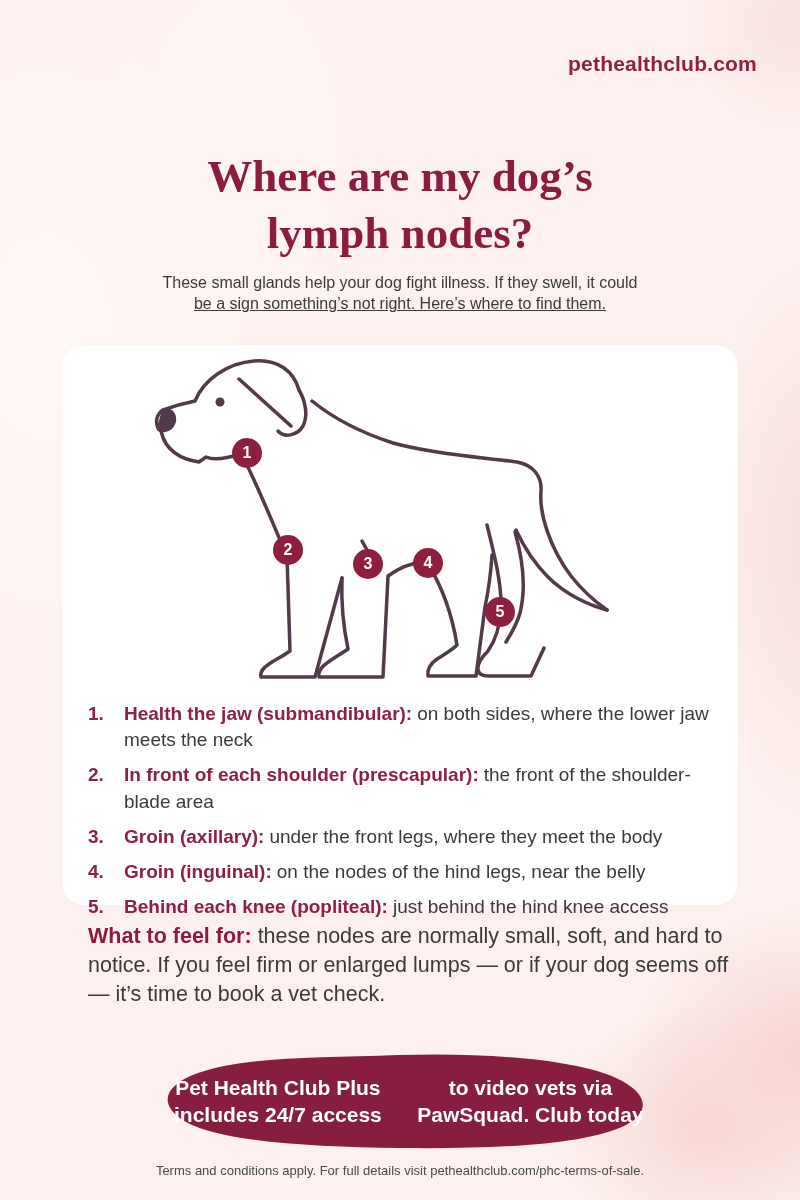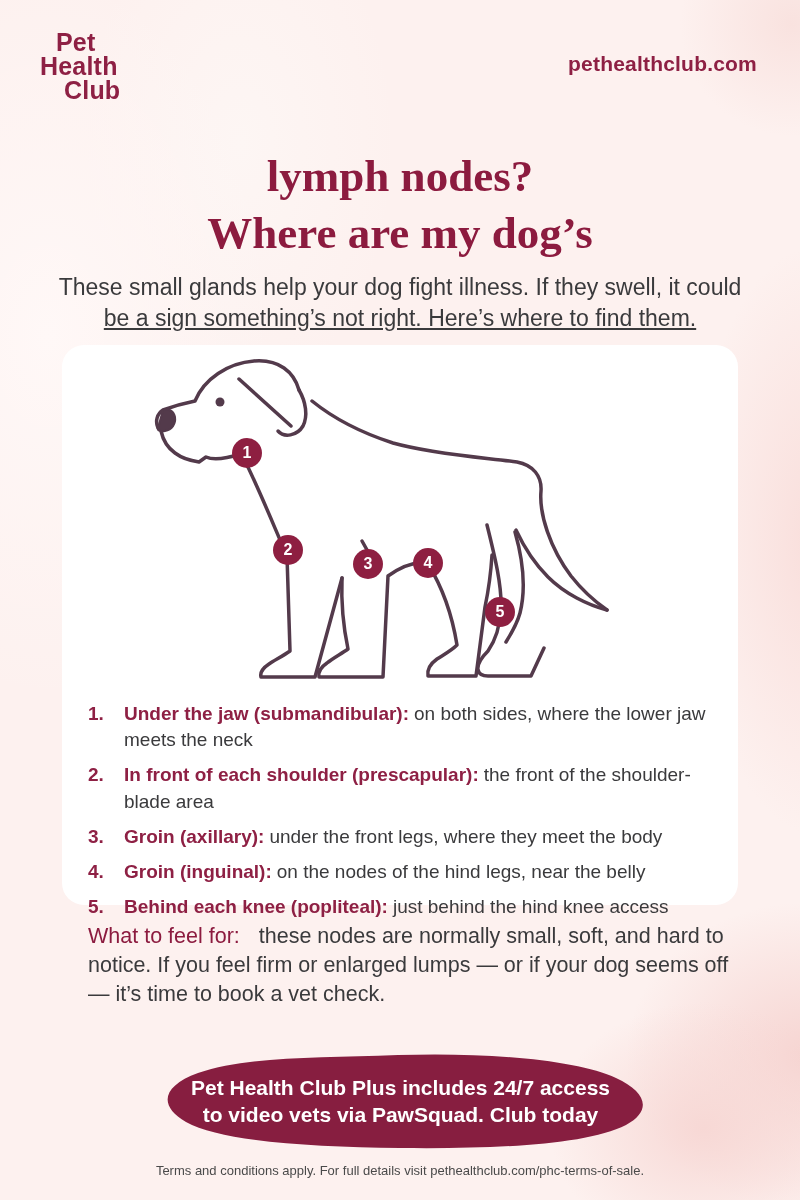--- a/index.html
+++ b/index.html
@@ -37,21 +37,21 @@
     position:absolute;top:148px;left:0;width:100%;
     text-align:center;
     font-family:"Liberation Serif","DejaVu Serif",serif;
     font-weight:700;
     font-size:45px;line-height:1.26;
     color:#8C1B3F;
   }
   .intro{
     position:absolute;top:272px;left:0;width:100%;
     text-align:center;
-    font-size:23px;line-height:1.33;color:#3A3A3C;
+    font-size:16px;line-height:1.33;color:#3A3A3C;
   }
   
   .card{
     position:absolute;left:62px;top:345px;width:676px;height:560px;
     background:#FFFFFF;border-radius:22px;
   }
   .illustration{position:relative;width:676px;height:350px;}
   .illustration svg{position:absolute;left:0;top:0;}
   .marker{
     position:absolute;width:30px;height:30px;border-radius:50%;
@@ -63,50 +63,45 @@
   .node-list{padding:6px 26px 0 26px;}
   .node-item{display:flex;margin-bottom:9px;font-size:19px;line-height:1.38;}
   .node-num{flex:0 0 36px;font-weight:700;color:#8E2044;}
   .node-body{flex:1;color:#3A3A3C;}
   .node-lead{font-weight:700;color:#8E2044;margin-right:5px;}
   
   .note{
     position:absolute;left:88px;top:922px;width:648px;
     font-size:21.5px;line-height:1.36;color:#3A3A3C;
   }
-  .note-lead{font-weight:400;color:#8C1B3F;margin-right:19px;}
+  .note-lead{font-weight:700;color:#8C1B3F;margin-right:6px;}
   
   .banner{position:absolute;left:148px;top:1052px;width:505px;height:98px;}
   .banner svg{position:absolute;left:0;top:0;}
   .banner-text{
     position:absolute;left:0;top:0;width:100%;height:100%;
-    display:flex;flex-direction:column;align-items:center;justify-content:center;
+    display:flex;flex-direction:row;align-items:center;justify-content:space-between;
     color:#fff;font-weight:700;font-size:21px;line-height:1.3;text-align:center;
   }
   
   .footer{
     position:absolute;top:1163px;left:0;width:100%;
     text-align:center;font-size:13px;color:#4A4A4A;
   }
 </style>
 </head>
 <body>
 
 <div class="page">
 
-  <div class="logo">
-    <div class="l1">Pet</div>
-    <div class="l2">Health</div>
-    <div class="l3">Club</div>
-  </div>
   <div class="website">pethealthclub.com</div>
 
   <h1 class="title" style="margin:0;">
+    <span style="display:block;">Where are my dog’s</span>
     <span style="display:block;">lymph nodes?</span>
-    <span style="display:block;">Where are my dog’s</span>
   </h1>
 
   <div class="intro">
     <span style="display:block;">These small glands help your dog fight illness. If they swell, it could</span>
     <span style="display:block;text-decoration:underline;">be a sign something’s not right. Here’s where to find them.</span>
   </div>
 
   <div class="card">
 
     <div class="illustration">
@@ -156,21 +151,21 @@
           <span>4</span>
         </div>
       <div class="marker" style="left:423px;top:252px;">
           <span>5</span>
         </div>
     </div>
 
     <div class="node-list">
       <div class="node-item">
         <span class="node-num">1.</span>
-        <span class="node-body"><span class="node-lead">Under the jaw (submandibular):</span><span>on both sides, where the lower jaw meets the neck</span></span>
+        <span class="node-body"><span class="node-lead">Health the jaw (submandibular):</span><span>on both sides, where the lower jaw meets the neck</span></span>
       </div>
       <div class="node-item">
         <span class="node-num">2.</span>
         <span class="node-body"><span class="node-lead">In front of each shoulder (prescapular):</span><span>the front of the shoulder-blade area</span></span>
       </div>
       <div class="node-item">
         <span class="node-num">3.</span>
         <span class="node-body"><span class="node-lead">Groin (axillary):</span><span>under the front legs, where they meet the body</span></span>
       </div>
       <div class="node-item">

